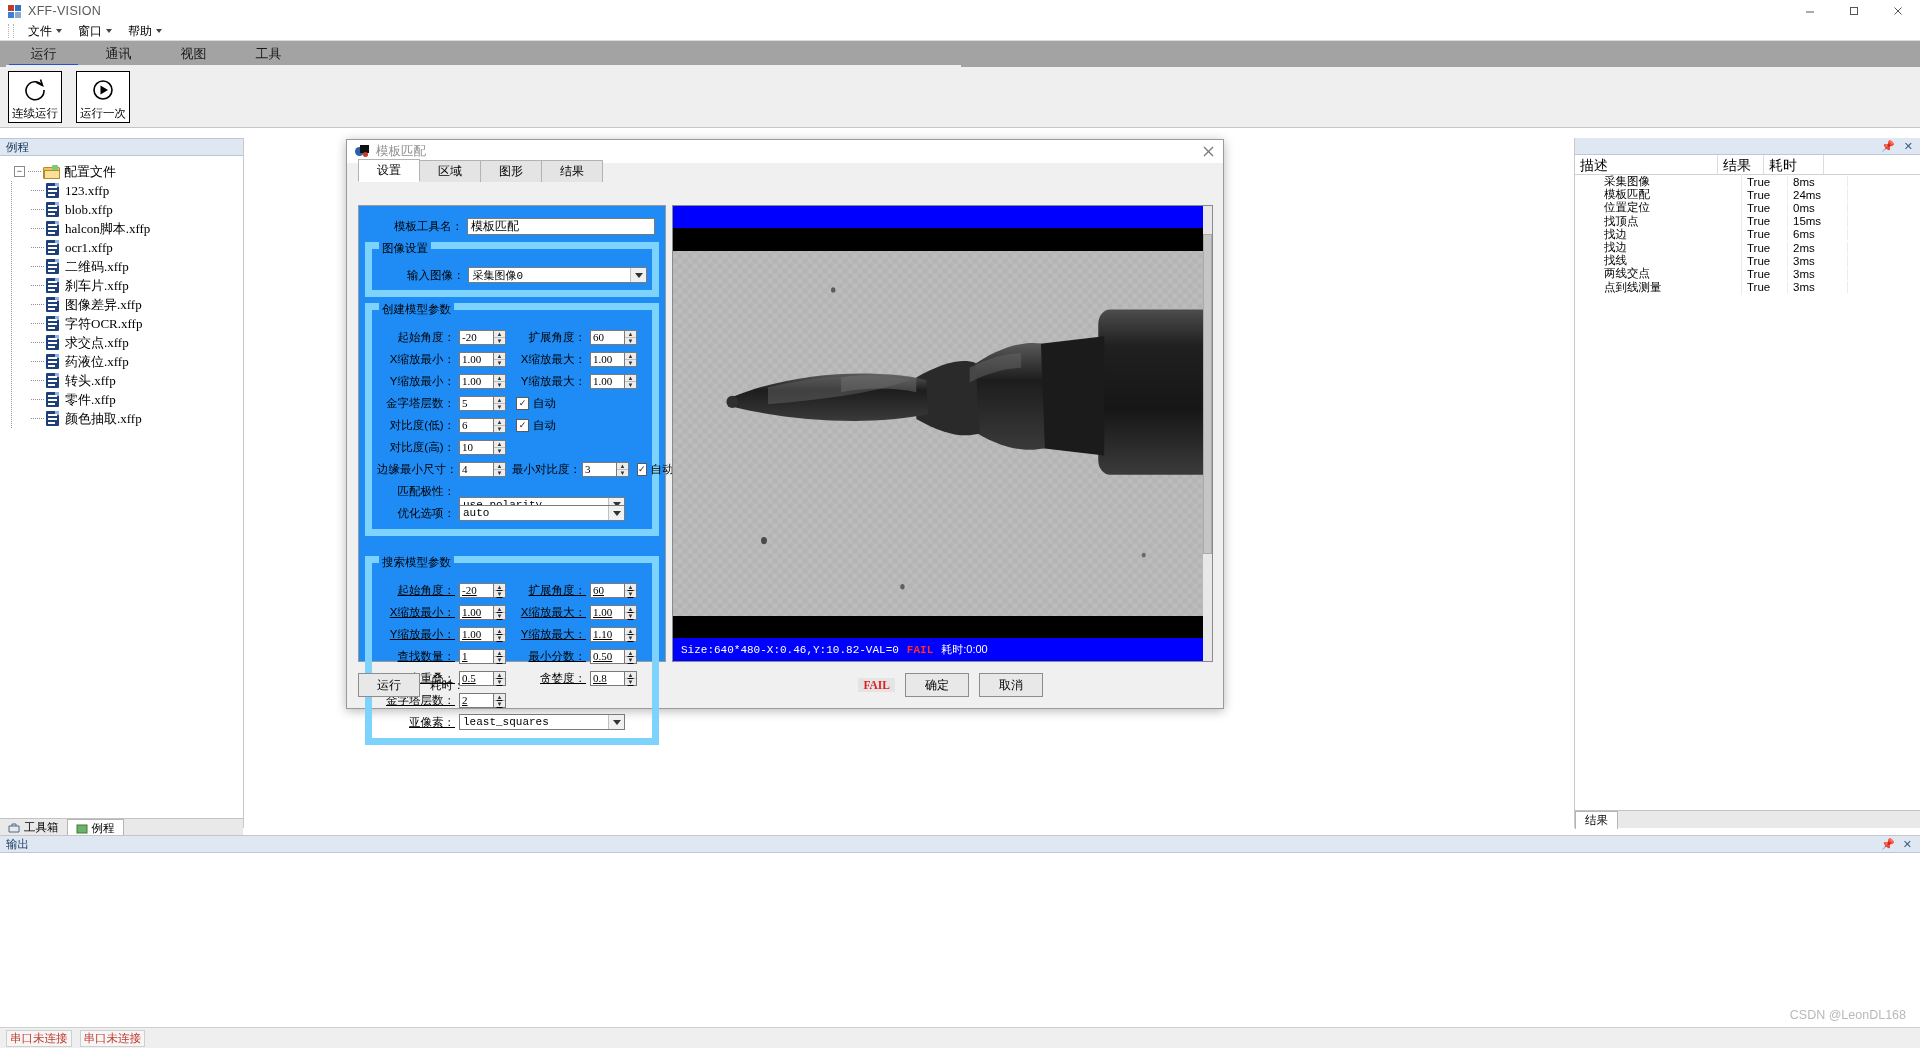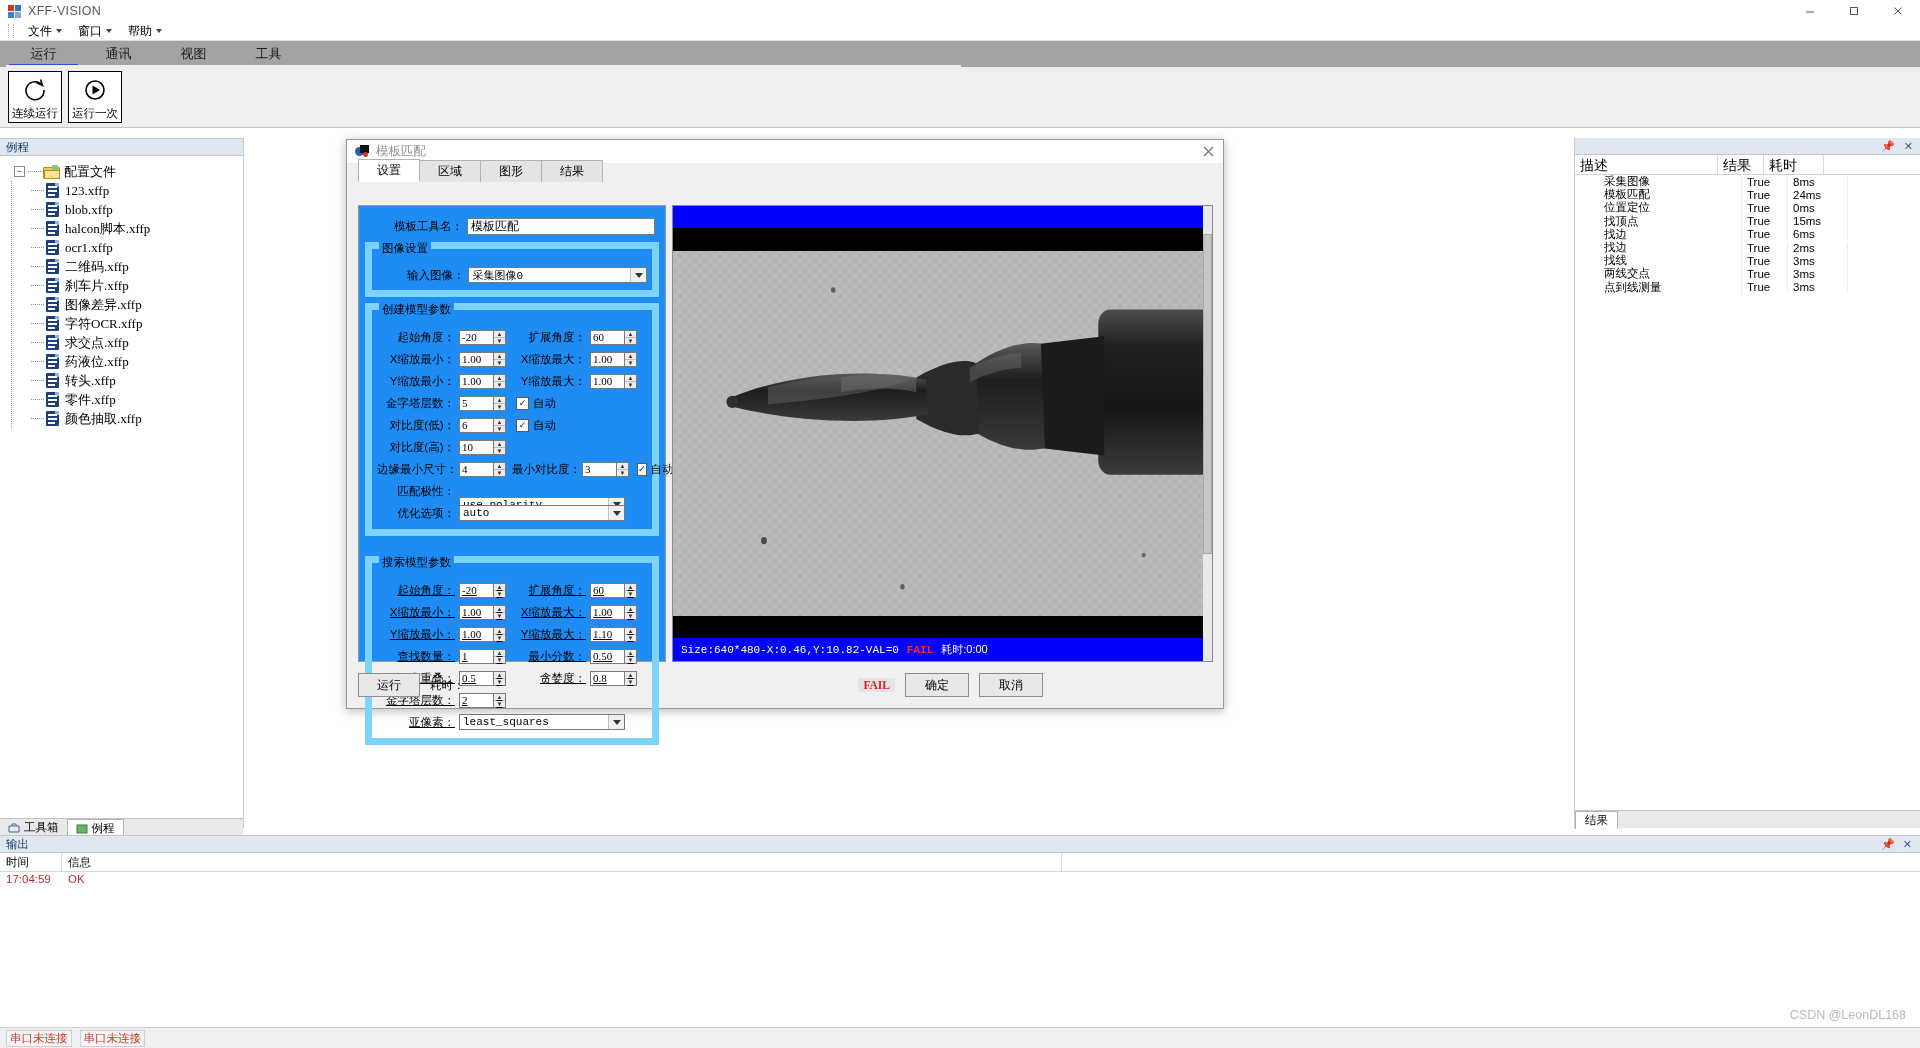--- a/index.html
+++ b/index.html
@@ -29,21 +29,21 @@
            border-bottom:1px solid #dcdcdc;}
   .menubar .grip{width:4px;height:14px;border-left:1px dotted #b0b0b0;border-right:1px dotted #b0b0b0;margin-right:5px;}
   .menu-item{display:flex;align-items:center;gap:4px;padding:1px 7px;font-size:12px;color:#000;}
   .caret{width:0;height:0;border-left:3.5px solid transparent;border-right:3.5px solid transparent;border-top:4px solid #444;}
 
   
   .ribbon{background:#a3a3a3;height:26px;display:flex;align-items:flex-end;padding-left:6px;position:relative;}
   .rtab{width:75px;text-align:center;font-size:13px;color:#1a1a1a;padding-bottom:4px;position:relative;}
   .rtab.sel:after{content:"";position:absolute;left:3px;right:3px;bottom:0;height:3px;background:#2a4fd6;}
   .ribbon-underline{position:absolute;left:6px;bottom:0;width:955px;height:2px;background:#efefef;}
-  .ribbon-body{height:60px;background:#efefef;border-bottom:1px solid #c6c6c6;display:flex;align-items:center;padding-left:8px;gap:6px;}
+  .ribbon-body{height:60px;background:#efefef;border-bottom:1px solid #c6c6c6;display:flex;align-items:center;padding-left:8px;gap:14px;}
   .rbtn{width:54px;height:52px;border:1px solid #000;background:#fff;display:flex;flex-direction:column;align-items:center;justify-content:flex-start;padding-top:5px;box-sizing:border-box;}
   .rbtn .lbl{font-size:11.5px;margin-top:3px;}
 
   
   .leftpanel{position:absolute;left:0;top:138px;width:243px;bottom:220px;background:#fff;border-right:1px solid #c9c9c9;}
   .panel-cap{height:16px;background:#dfe8f2;border-top:1px solid #b9c9da;border-bottom:1px solid #b9c9da;
              display:flex;align-items:center;padding-left:6px;font-size:11.5px;color:#17365d;}
   .tree{padding:6px 0 0 6px;font-family:"Liberation Serif","DejaVu Serif",serif;font-size:13px;}
   .tnode{display:flex;align-items:center;height:19px;padding-left:8px;position:relative;}
   .expander{width:9px;height:9px;border:1px solid #8a8a8a;background:#fff;margin-right:3px;
@@ -475,30 +475,20 @@
     </div>
   </div>
 
   <div class="outputdock">
     <div class="out-cap">
       <span>输出</span>
       <span class="pins">
         <span>📌</span>
         <span>✕</span>
       </span>
-    </div>
-    <div class="out-grid">
-      <div class="out-hdr">
-        <div class="c-time">时间</div>
-        <div class="c-msg">信息</div>
-      </div>
-      <div class="out-row">
-        <div class="c-time">17:04:59</div>
-        <div class="c-msg">OK</div>
-      </div>
     </div>
   </div>
 
   <div class="statusbar">
     <div class="sb-item">串口未连接</div>
     <div class="sb-item">串口未连接</div>
   </div>
   <div class="watermark">CSDN @LeonDL168</div>
 
   <div class="dlg">

